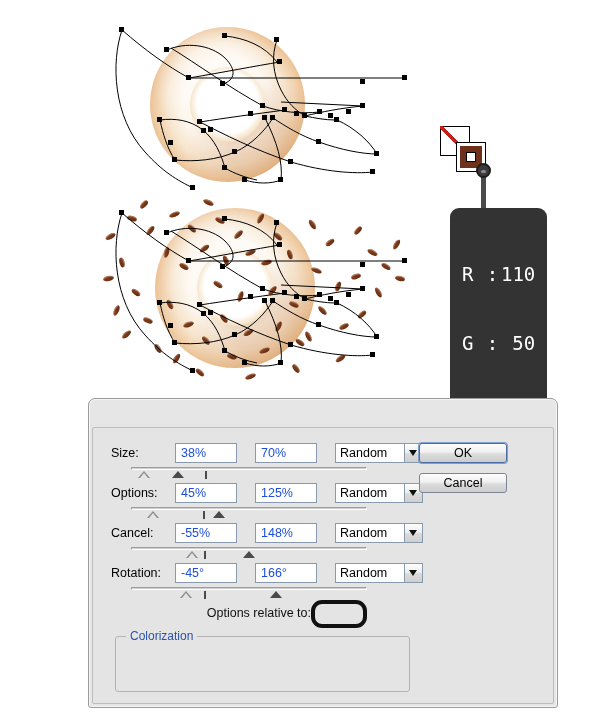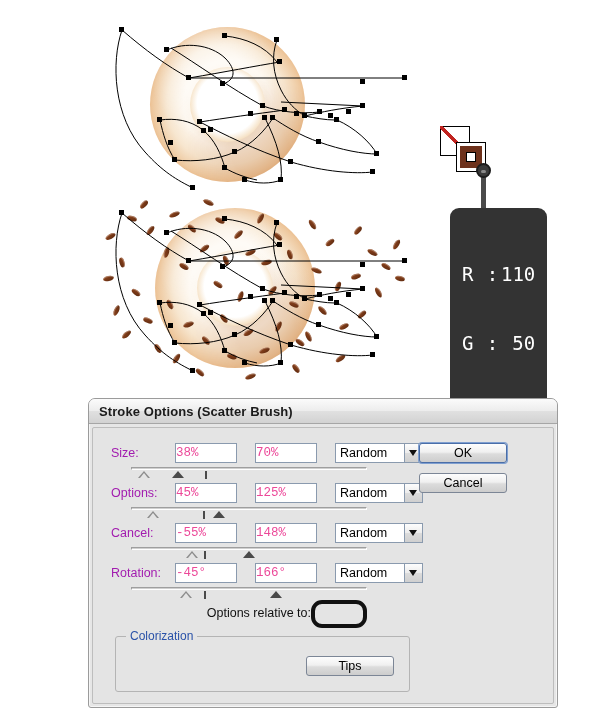--- a/index.html
+++ b/index.html
@@ -116,27 +116,27 @@
     font-size:13px;font-weight:bold;color:#1b1b1b;
     letter-spacing:.1px;
   }
   .dlg-body{
     position:absolute;left:3px;top:28px;right:3px;bottom:3px;
     background:#e4e4e4;border:1px solid #bdbdbd;border-radius:2px;
   }
 
   .row{position:absolute;height:20px;display:flex;align-items:center;}
   .row-label{
-    font-size:12.5px;color:#a21caf;width:64px;text-align:left;
+    font-size:12.5px;color:#000000;width:64px;text-align:left;
   }
   .numfield{
     width:62px;height:20px;box-sizing:border-box;
     background:#ffffff;border:1px solid #8a9aae;
-    font-size:12.5px;color:#ec4899;
-    display:flex;align-items:center;font-family:Liberation Mono, monospace;
+    font-size:12.5px;color:#1d4ed8;
+    display:flex;align-items:center;padding-left:5px;
   }
   .numfield.second{margin-left:18px;}
   .combo{
     position:relative;width:88px;height:20px;box-sizing:border-box;
     background:#ffffff;border:1px solid #8a9aae;
     font-size:12.5px;color:#000;
     display:flex;align-items:center;padding-left:4px;
   }
   .combo-btn{
     position:absolute;right:-1px;top:-1px;width:19px;height:20px;
@@ -445,23 +445,20 @@
       <div class="rgb-row">
         <span class="rgb-key">G</span><span class="rgb-colon">:</span><span class="rgb-val">50</span>
       </div>
       <div class="rgb-row">
         <span class="rgb-key">B</span><span class="rgb-colon">:</span><span class="rgb-val">28</span>
       </div>
     </div>
   </div>
 
   <div class="dialog">
-    <div class="dlg-title">
-      <span>Stroke Options (Scatter Brush)</span>
-    </div>
     <div class="dlg-body">
 
       <div class="row" style="left:18px;top:15px;">
         <span class="row-label">Size:</span>
         <div class="numfield">
           <span>38%</span>
         </div>
         <div class="numfield second">
           <span>70%</span>
         </div>
@@ -543,23 +540,20 @@
         <div class="marker hollow" style="left:49px;"></div>
         <div class="tick" style="left:73px;"></div>
         <div class="marker solid" style="left:139px;"></div>
       </div>
 
       <span class="rel-label" style="left:108px;top:178px;width:110px;">Options relative to:</span>
       <div class="focus-ring" style="left:218px;top:172px;width:56px;height:28px;"></div>
 
       <div class="group" style="left:22px;top:208px;width:295px;height:56px;">
         <span class="group-legend">Colorization</span>
-        <div class="btn" style="left:190px;top:19px;width:88px;">
-          <span>Tips</span>
-        </div>
       </div>
 
       <div class="btn" style="left:326px;top:45px;">
         <span>Cancel</span>
       </div>
       <div class="btn default" style="left:326px;top:15px;">
         <span>OK</span>
       </div>
 
     </div>

